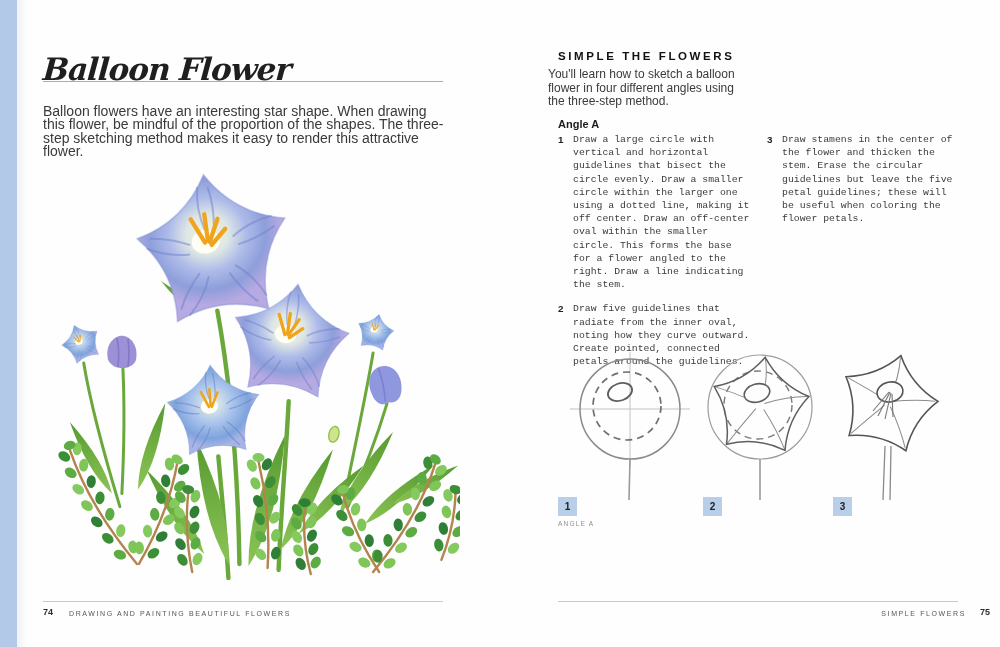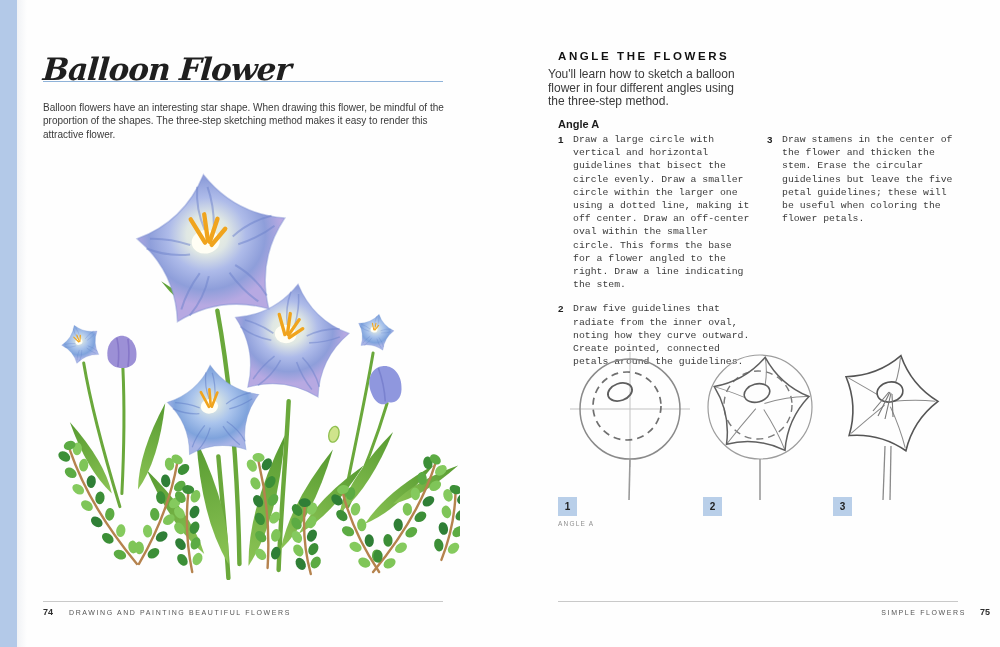--- a/index.html
+++ b/index.html
@@ -7,24 +7,24 @@
           font-family:"Liberation Sans",sans-serif;color:#3b3b3b;}
   .abs{position:absolute;}
   
   #cover-edge{left:0;top:0;width:17px;height:647px;background:#b3c9e8;}
   #gutter-shade{left:17px;top:0;width:10px;height:647px;
     background:linear-gradient(90deg,rgba(120,140,170,.10),rgba(255,255,255,0));}
   
   #page-title{left:43px;top:30px;font-family:"DejaVu Serif",serif;font-style:italic;font-weight:bold;
     font-size:31px;color:#1f1f1f;letter-spacing:-1px;transform:skewX(-4deg);}
   #title-rule{left:43px;top:81px;width:400px;height:1px;background:#8fb3d9;}
-  #intro{left:43px;top:91px;width:404px;font-size:10px;line-height:13.4px;color:#3a3a3a;}
+  #intro{left:43px;top:91px;width:404px;font-size:14px;line-height:13.4px;color:#3a3a3a;}
   #illustration{left:40px;top:160px;width:420px;height:420px;}
   .footer-rule{top:601px;width:400px;height:1px;background:#c9c9c9;}
-  .footer-row{top:607px;width:400px;font-size:7px;letter-spacing:1.6px;color:#555;display:flex;align-items:center;}
+  .footer-row{top:607px;width:400px;font-size:7px;letter-spacing:1.6px;color:#555;display:flex;align-items:flex-end;}
   .pagenum{font-size:9px;font-weight:bold;color:#2e2e2e;letter-spacing:0;}
   
   #section-heading{left:558px;top:40px;font-size:11.5px;font-weight:bold;letter-spacing:2.6px;color:#111;}
   #section-intro{left:548px;top:56px;width:200px;font-size:12px;line-height:13.5px;}
   #subsection-heading{left:558px;top:107px;font-size:11px;font-weight:bold;color:#1c1c1c;}
   #steps{left:558px;top:133px;width:404px;display:flex;gap:14px;}
   .step-col{width:195px;display:flex;flex-direction:column;gap:11px;}
   .step{display:flex;font-size:9.8px;line-height:13.2px;}
   .step-num{width:15px;flex:none;font-weight:bold;color:#222;}
   .step-text{flex:1;font-family:Liberation Mono, monospace;}
@@ -266,21 +266,21 @@
       </g>
     </svg>
   </div>
 
   <div class="abs footer-rule" style="left:43px"></div>
   <div id="footer-left-row" class="abs footer-row" style="left:43px">
     <span class="pagenum">74</span>
     <span>DRAWING AND PAINTING BEAUTIFUL FLOWERS</span>
   </div>
 
-  <h2 id="section-heading" class="abs">ANGLE THE FLOWERS</h2>
+  <h2 id="section-heading" class="abs">SIMPLE THE FLOWERS</h2>
   <p id="section-intro" class="abs">You'll learn how to sketch a balloon flower in four different angles using the three-step method.</p>
   <h3 id="subsection-heading" class="abs">Angle A</h3>
 
   <div id="steps" class="abs">
     <div class="step-col">
       <div class="step">
         <span class="step-num">1</span>
         <span class="step-text">Draw a large circle with vertical and horizontal guidelines that bisect the circle evenly. Draw a smaller circle within the larger one using a dotted line, making it off center. Draw an off-center oval within the smaller circle. This forms the base for a flower angled to the right. Draw a line indicating the stem.</span>
       </div>
       <div class="step">

